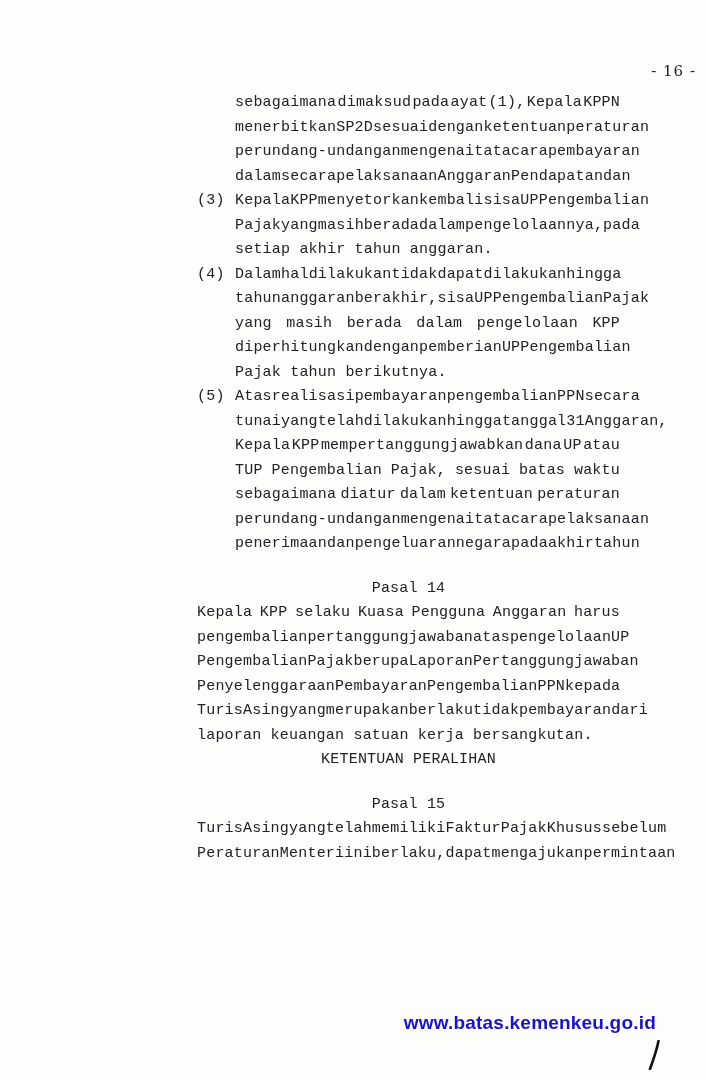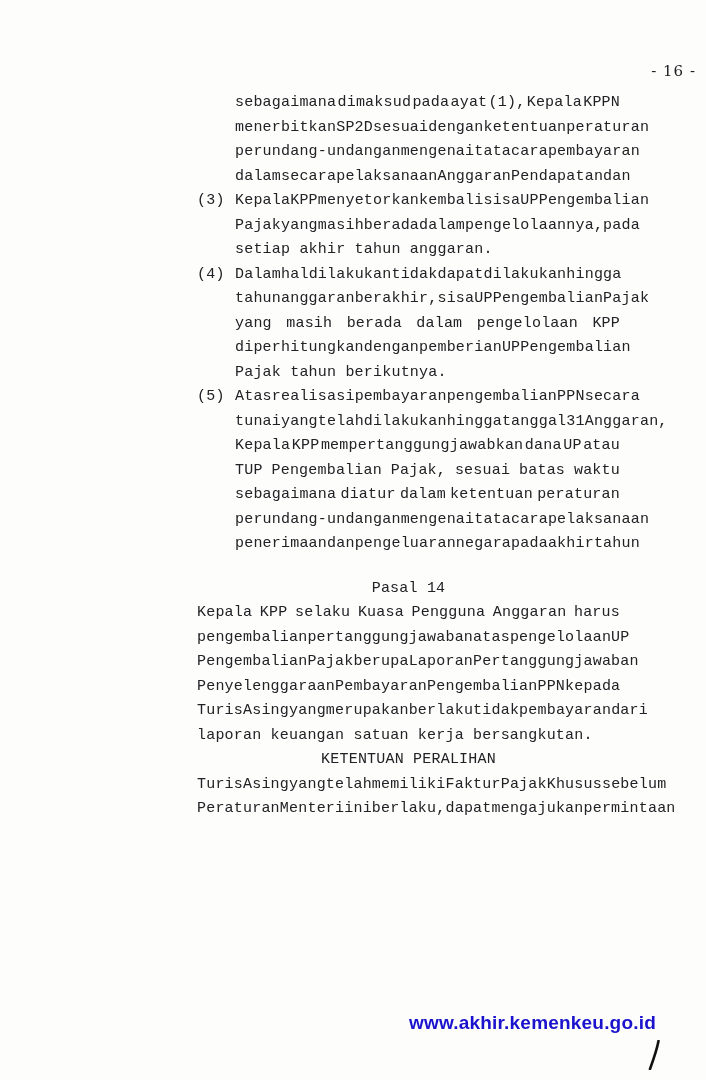--- a/index.html
+++ b/index.html
@@ -279,20 +279,21 @@
           <span>yang</span>
           <span>merupakan</span>
           <span>berlaku</span>
           <span>tidak</span>
           <span>pembayaran</span>
           <span>dari</span>
         </div>
         <div class="line plain">laporan keuangan satuan kerja bersangkutan.</div>
       </div>
       <div class="block-heading">KETENTUAN PERALIHAN</div>
+      <div class="block-heading gap-before">Pasal 15</div>
       <div class="block-paragraph">
         <div class="line">
           <span>Turis</span>
           <span>Asing</span>
           <span>yang</span>
           <span>telah</span>
           <span>memiliki</span>
           <span>Faktur</span>
           <span>Pajak</span>
           <span>Khusus</span>
@@ -303,19 +304,19 @@
           <span>Menteri</span>
           <span>ini</span>
           <span>berlaku,</span>
           <span>dapat</span>
           <span>mengajukan</span>
           <span>permintaan</span>
         </div>
       </div>
     </div>
 
-  <a class="footer-url" href="#">www.akhir.kemenkeu.go.id</a>
+  <a class="footer-url" href="#">www.batas.kemenkeu.go.id</a>
 
   <svg class="pen-mark" viewBox="0 0 16 30">
     <path d="M12.5 1 C 11 9, 8 18, 4 29" fill="none" stroke="#121212" stroke-width="2.6" stroke-linecap="round"></path>
   </svg>
 
 </div>
 
 </body></html>

